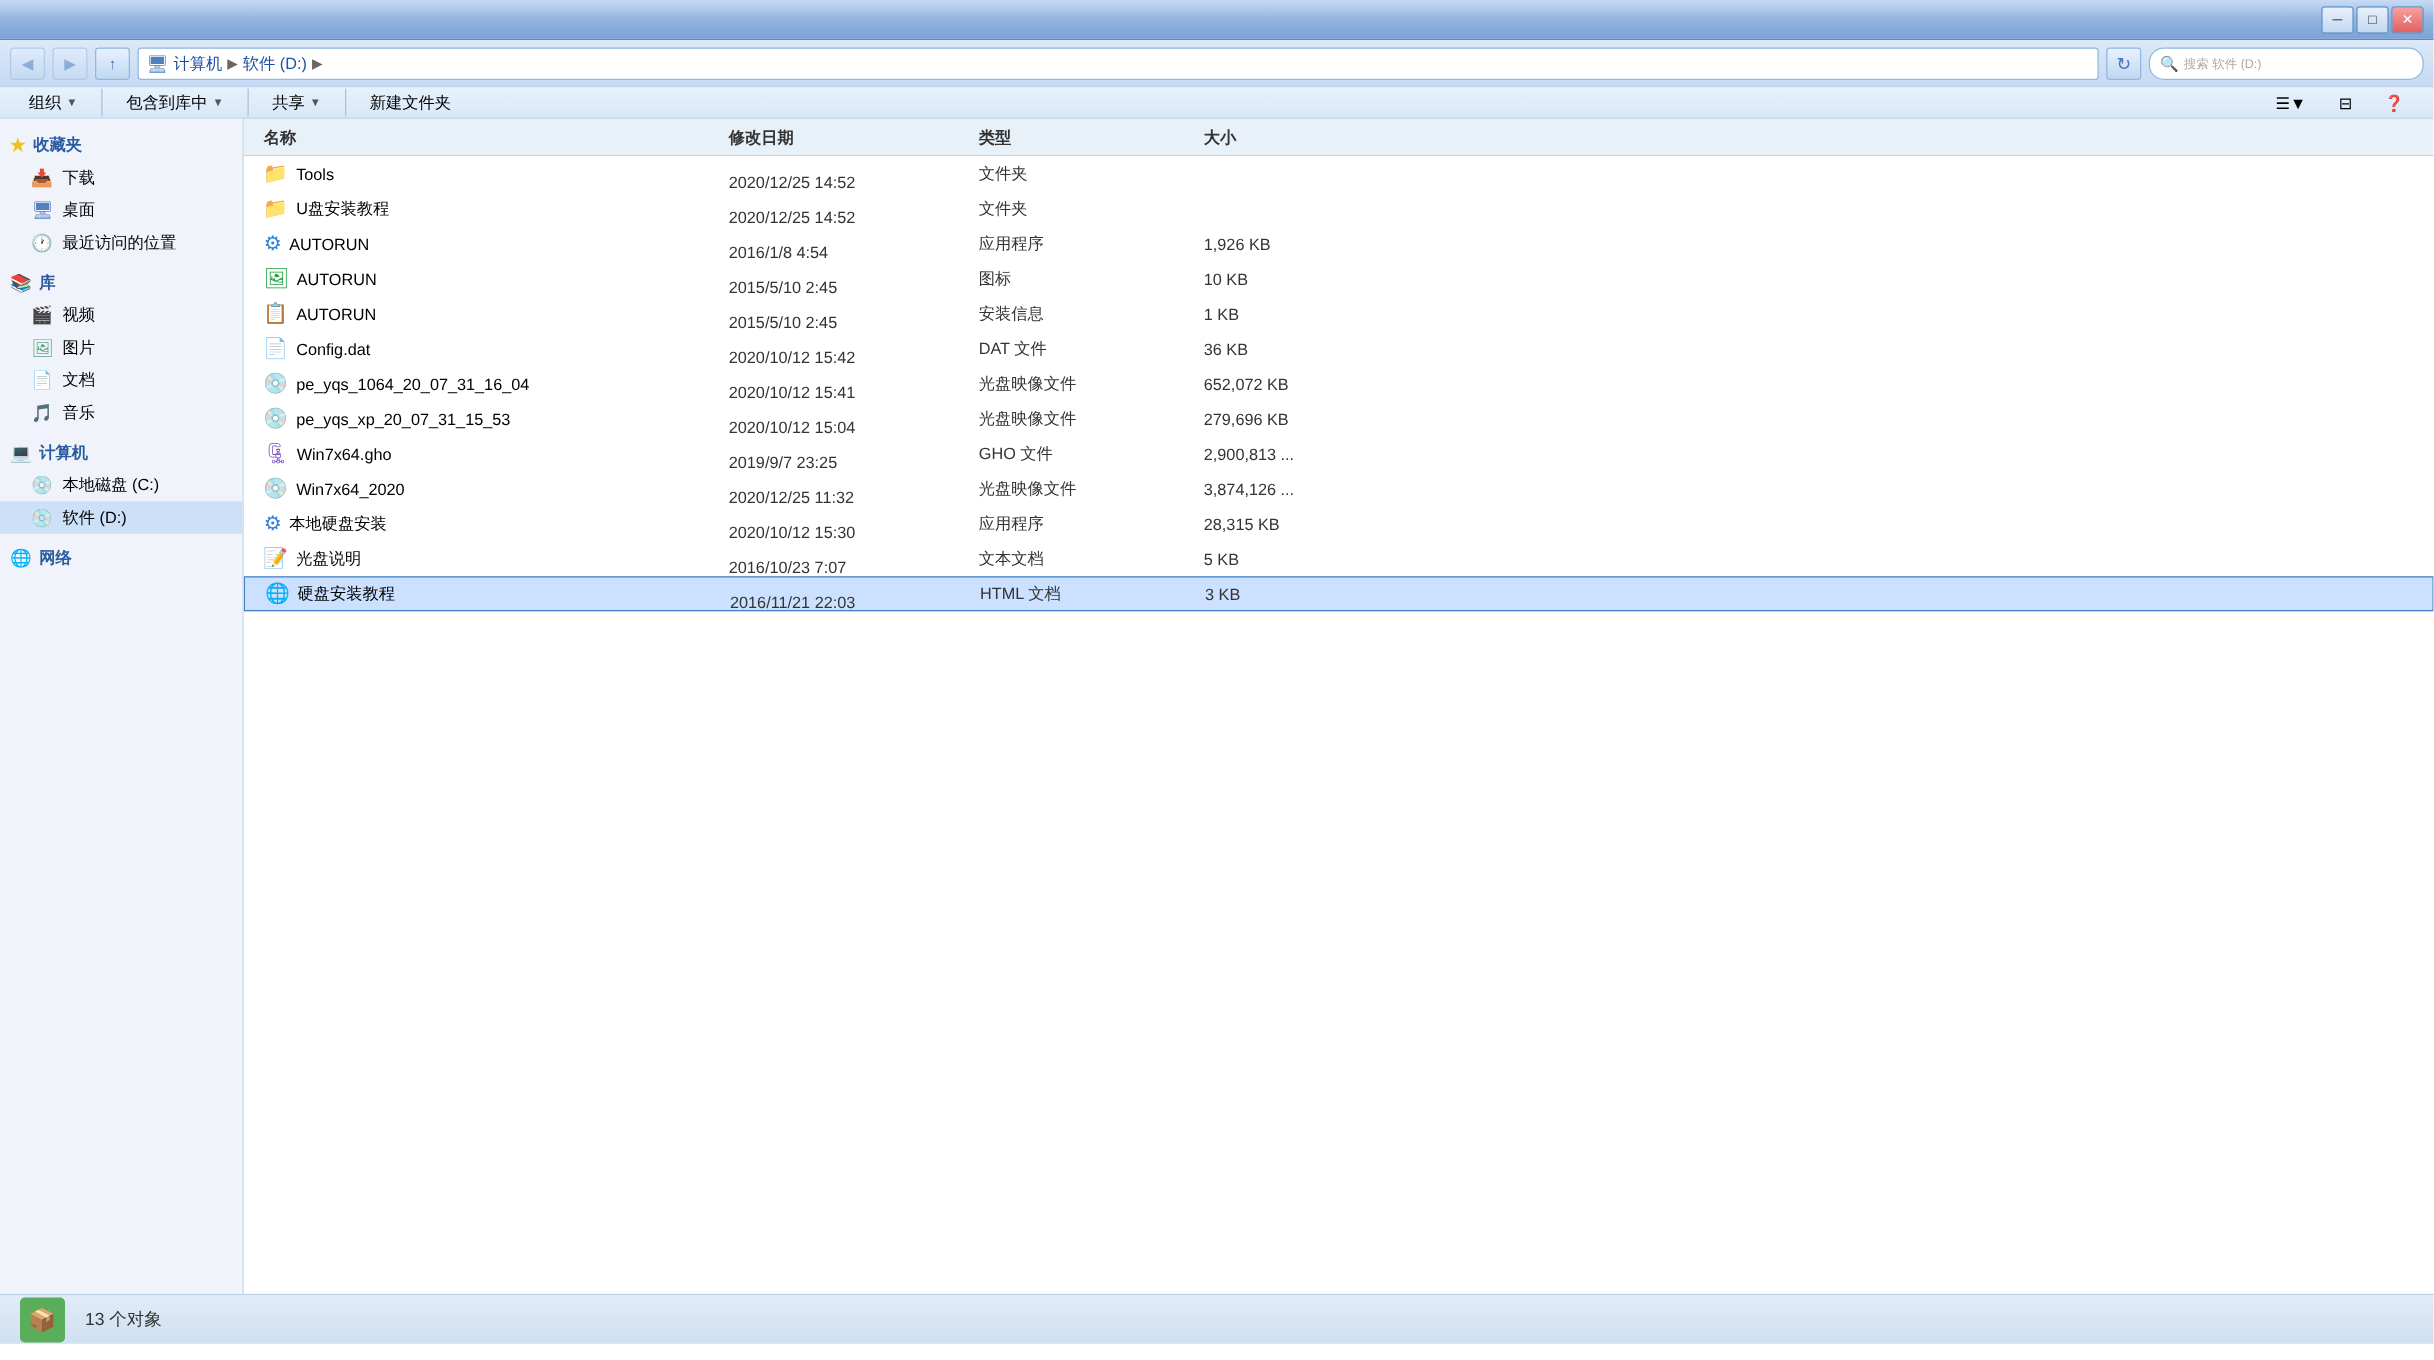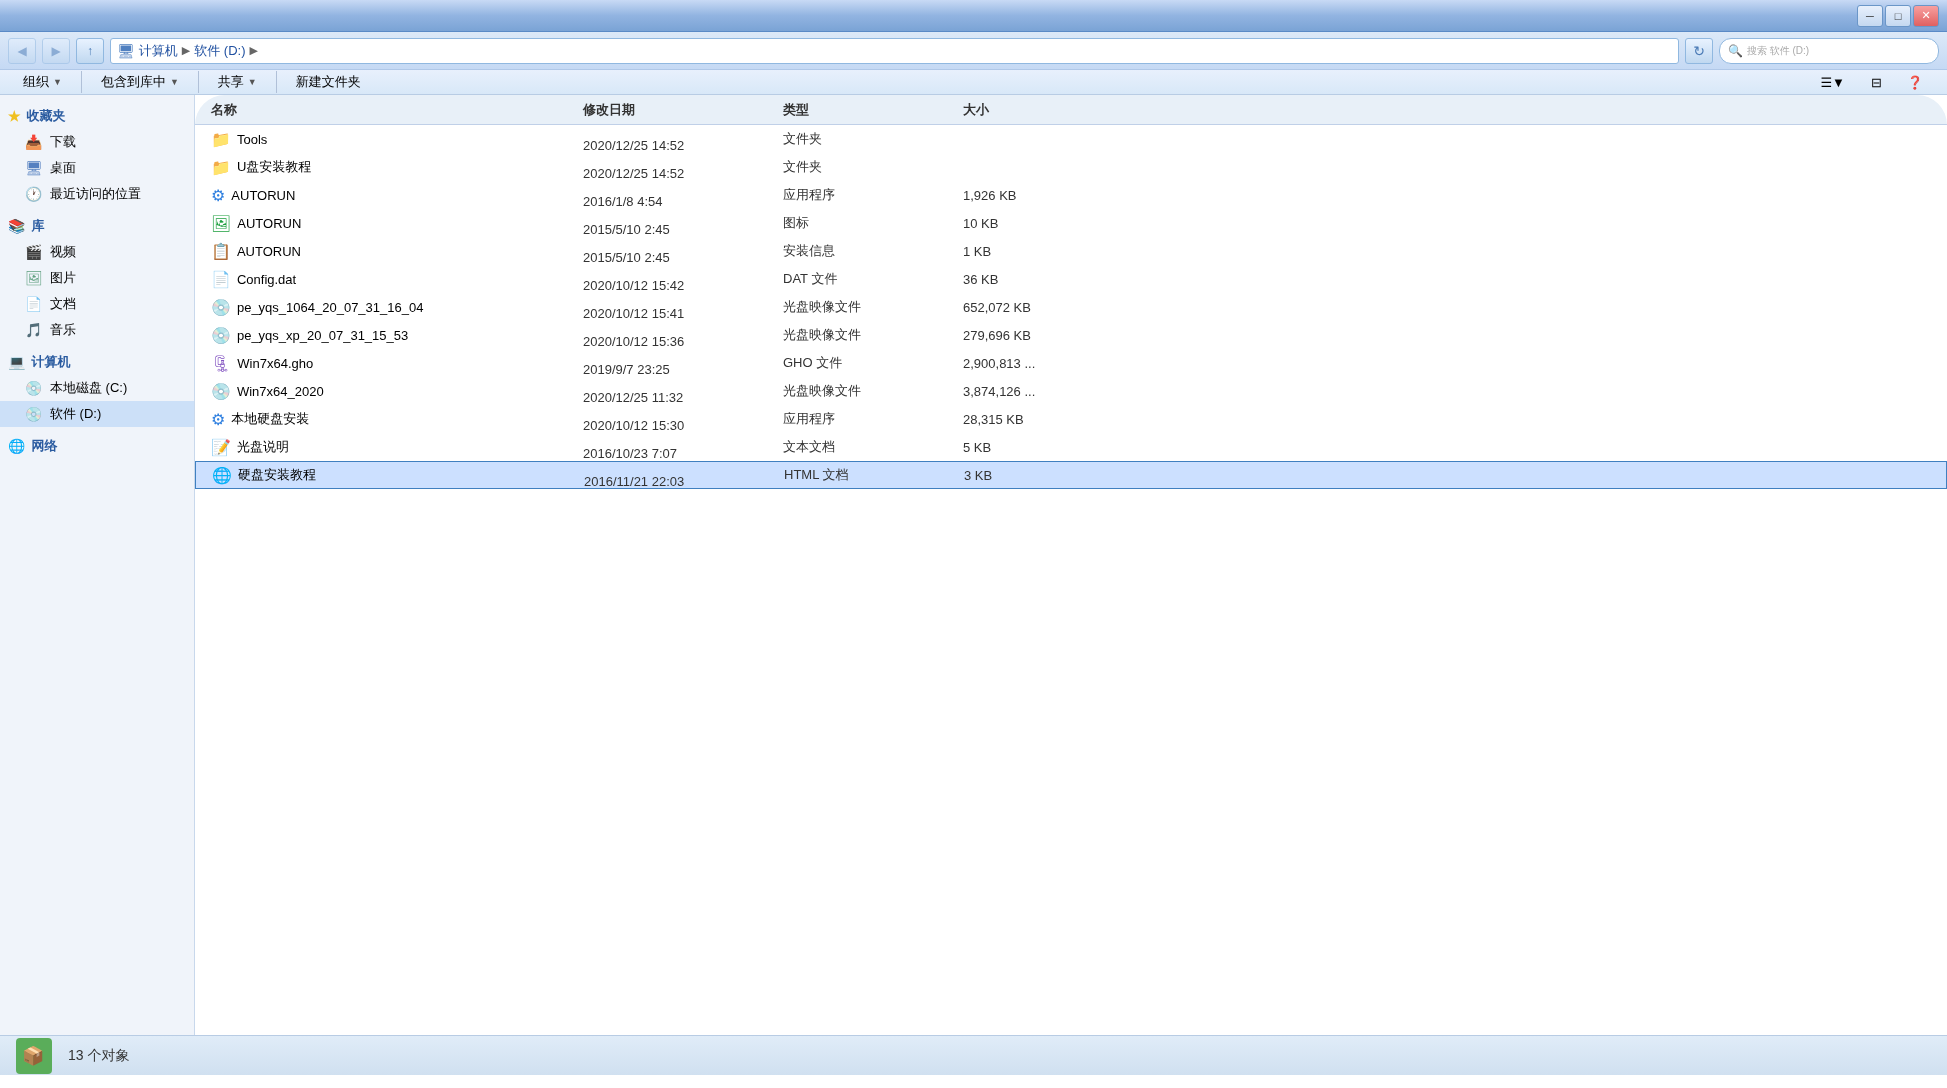--- a/index.html
+++ b/index.html
@@ -172,21 +172,20 @@
       cursor: pointer;
     }
     .sidebar-item.selected { background: #cce0f8; }
 
     
     .file-area {
       flex: 1;
       display: flex;
       flex-direction: column;
       overflow: hidden;
-      border-radius: 30px;
     }
     .file-list-header {
       display: flex;
       align-items: center;
       background: #e8f0f8;
       border-bottom: 1px solid #c0d0e8;
       height: 30px;
       font-size: 13px;
       color: #333;
       padding: 0 8px;
@@ -470,21 +469,21 @@
       </div>
       <div class="file-row-date">2020/10/12 15:41</div>
       <div class="file-row-type">光盘映像文件</div>
       <div class="file-row-size">652,072 KB</div>
     </div>
         <div class="file-row">
       <div class="file-row-name">
         <span style="font-size:16px;color:#6060d0;">💿</span>
         <span>pe_yqs_xp_20_07_31_15_53</span>
       </div>
-      <div class="file-row-date">2020/10/12 15:36</div>
+      <div class="file-row-date">2020/10/12 15:04</div>
       <div class="file-row-type">光盘映像文件</div>
       <div class="file-row-size">279,696 KB</div>
     </div>
         <div class="file-row">
       <div class="file-row-name">
         <span style="font-size:16px;color:#8050c0;">🗜</span>
         <span>Win7x64.gho</span>
       </div>
       <div class="file-row-date">2019/9/7 23:25</div>
       <div class="file-row-type">GHO 文件</div>

